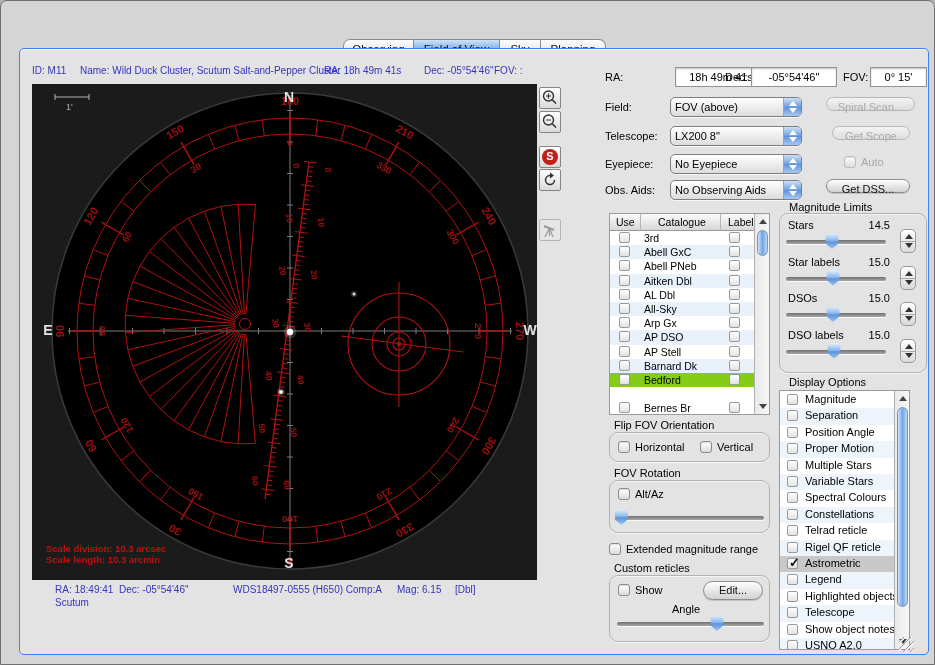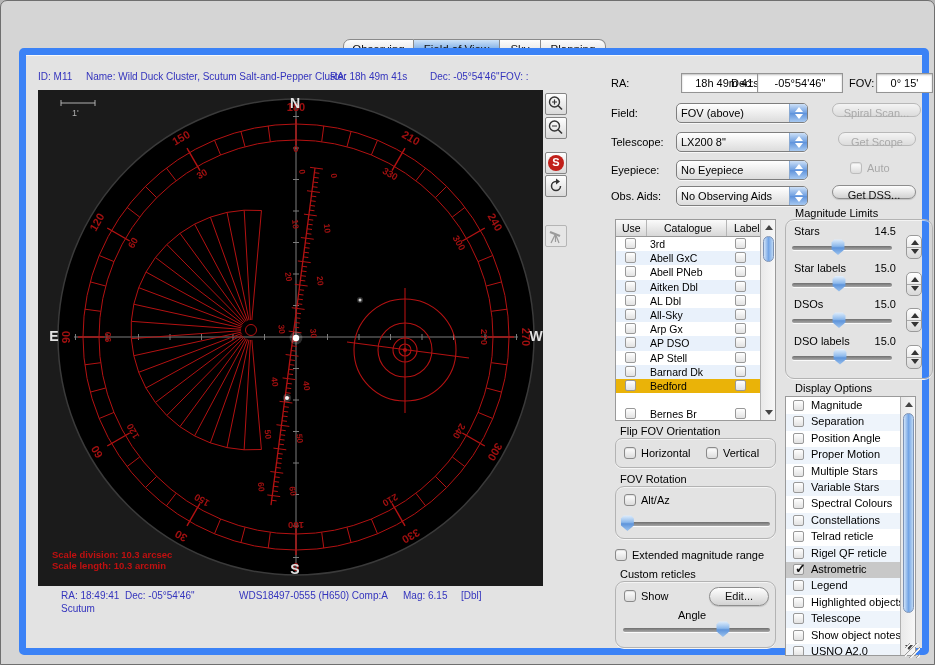--- a/index.html
+++ b/index.html
@@ -5,21 +5,21 @@
   * { margin:0; padding:0; box-sizing:border-box; }
   html,body { width:935px; height:665px; font-family:"Liberation Sans",sans-serif; background:#b5b5b5; }
   .window { position:relative; width:935px; height:665px; background:#d5d5d5; border:1px solid #6f6f6f; border-radius:7px 7px 0 0; overflow:hidden; }
   .titlebar { position:absolute; left:0; top:0; width:100%; height:23px; background:linear-gradient(#f5f5f5,#d6d6d6 45%,#b7b7b7); border-bottom:1px solid #8e8e8e; border-radius:7px 7px 0 0; }
   .title { position:absolute; left:0; right:0; top:4px; text-align:center; font-size:13px; font-weight:bold; color:#222; }
   .tl { position:absolute; top:5px; width:13px; height:13px; border-radius:50%; border:1px solid rgba(0,0,0,.35); }
   .tl.red    { left:10px; background:radial-gradient(circle at 35% 30%, #ffb3ad, #e8544a 60%, #a42f27); }
   .tl.yellow { left:28px; background:radial-gradient(circle at 35% 30%, #ffe9a8, #eebc3e 60%, #a97d16); }
   .tl.green  { left:46px; background:radial-gradient(circle at 35% 30%, #c4f2b4, #53bf45 60%, #1f7d18); }
 
-  .panel { position:absolute; left:18px; top:47px; width:910px; height:607px; background:#e3e3e3; border:7px solid #3b82f6; border-radius:5px; box-shadow:inset 0 1px 0 #f9f9f9; }
+  .panel { position:absolute; left:18px; top:47px; width:910px; height:607px; background:#e3e3e3; border:1px solid #3b82f6; border-radius:5px; box-shadow:inset 0 1px 0 #f9f9f9; }
 
   
   .tab { position:absolute; top:38px; height:19px; font-size:11.5px; color:#111; text-align:center; line-height:18px; background:linear-gradient(#fdfdfd,#d9d9d9); border:1px solid #8a8a8a; border-left:none; }
   .tab.first { border-left:1px solid #8a8a8a; border-radius:7px 0 0 7px; }
   .tab.last  { border-radius:0 7px 7px 0; }
   .tab.sel { background:linear-gradient(#cfe3f8,#8db8ea 45%,#6396d8 50%,#86b1e8); }
 
   
   .lbl { position:absolute; font-size:11px; color:#000; white-space:nowrap; }
   .blue { position:absolute; font-size:10px; color:#3434bd; white-space:nowrap; }
@@ -546,21 +546,21 @@
           <div class="catrow" style="top: 113.6px; background: rgb(255, 255, 255);">
             <span class="mini" style="left: 9px;"></span>
             <span class="nm">AP Stell</span>
             <span class="mini" style="left: 119px;"></span>
           </div>
           <div class="catrow" style="top: 127.8px; background: rgb(233, 241, 251);">
             <span class="mini" style="left: 9px;"></span>
             <span class="nm">Barnard Dk</span>
             <span class="mini" style="left: 119px;"></span>
           </div>
-          <div class="catrow" style="top: 142px; background: #eab308;">
+          <div class="catrow" style="top: 142px; background: #84cc16;">
             <span class="mini" style="left: 9px;"></span>
             <span class="nm">Bedford</span>
             <span class="mini" style="left: 119px;"></span>
           </div>
           <div class="catrow" style="top: 171px; background: #0369a1;">
             <span class="mini" style="left: 9px;"></span>
             <span class="nm">Berkeley</span>
             <span class="mini" style="left: 119px;"></span>
           </div>
           <div class="catrow" style="top: 170.4px; background: rgb(255, 255, 255);">
@@ -570,21 +570,21 @@
           </div>
         </div>
       <div class="scroll">
         <div class="sarrow up" style="top:5px;"></div>
         <div class="sthumb" style="top:16px;height:26px;"></div>
         <div class="sarrow dn" style="bottom:5px;"></div>
       </div>
     </div>
 
     <span class="lbl" style="left:594px;top:370px;">Flip FOV Orientation</span>
-    <div class="group" style="left:589px;top:383px;width:161px;height:30px;border-radius:7px;">
+    <div class="group" style="left:589px;top:383px;width:161px;height:30px;">
       <div class="cb" style="left:8px;top:8px;"></div>
       <span class="lbl" style="left:25px;top:8px;">Horizontal</span>
       <div class="cb" style="left:90px;top:8px;"></div>
       <span class="lbl" style="left:107px;top:8px;">Vertical</span>
     </div>
 
     <span class="lbl" style="left:594px;top:418px;">FOV Rotation</span>
     <div class="group" style="left:589px;top:431px;width:161px;height:53px;">
       <div class="cb" style="left:8px;top:7px;"></div>
       <span class="lbl" style="left:25px;top:7px;">Alt/Az</span>

